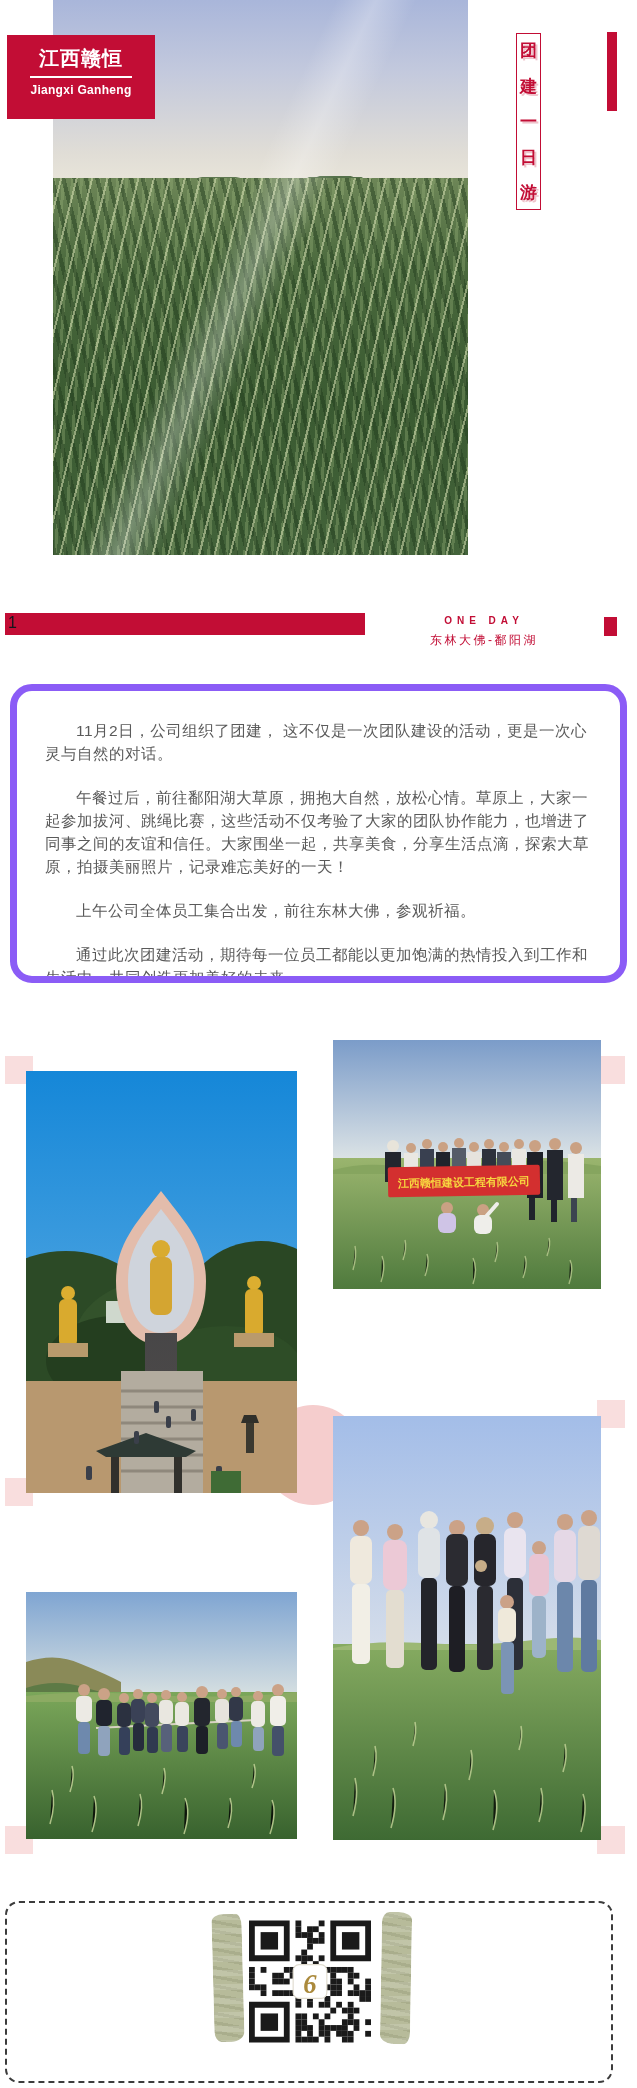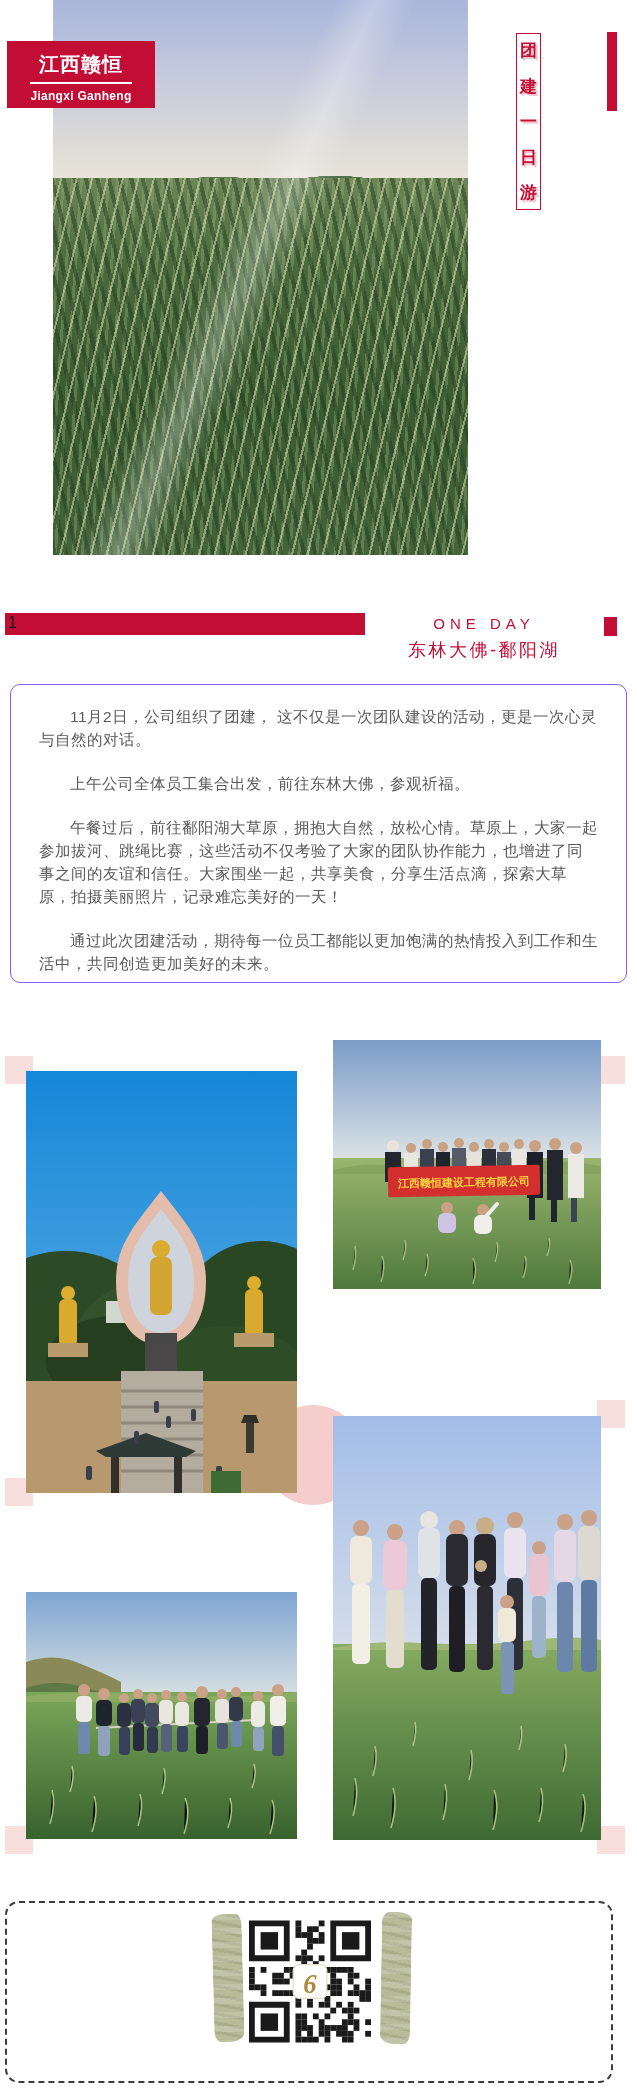--- a/index.html
+++ b/index.html
@@ -19,45 +19,45 @@
   .hero-grass{position:absolute;left:0;top:178px;width:100%;height:377px;
     background:
       repeating-linear-gradient(104deg, rgba(222,231,189,0) 0 7px, rgba(214,224,178,.55) 7px 9px, rgba(0,0,0,0) 9px 15px),
       repeating-linear-gradient(76deg, rgba(32,58,28,.45) 0 4px, rgba(0,0,0,0) 4px 11px),
       repeating-linear-gradient(94deg, rgba(150,176,120,.35) 0 3px, rgba(0,0,0,0) 3px 9px),
       linear-gradient(180deg,#6d8657 0%,#49683c 25%,#3a5a31 60%,#43633a 100%);}
   .hero-flare{position:absolute;left:0;top:0;width:100%;height:100%;
     background:linear-gradient(115deg, rgba(255,255,255,0) 42%, rgba(255,255,255,.28) 48%, rgba(255,255,255,0) 54%);}
 
   
-  .brand-badge{left:7px;top:35px;width:148px;height:67px;background:var(--red);
-    color:#fff;text-align:center;z-index:5;margin-top:6px;}
+  .brand-badge{left:7px;top:35px;width:148px;height:84px;background:var(--red);
+    color:#fff;text-align:center;z-index:5;}
   .brand-cn{display:inline-block;margin-top:10px;padding:0 9px 4px;font-size:20px;font-weight:bold;
     letter-spacing:1px;border-bottom:2px solid #fff;}
   .brand-en{margin-top:5px;font-size:12px;font-weight:bold;letter-spacing:.3px;text-align:center;}
 
   
   .vtitle{left:516px;top:33px;width:25px;height:177px;border:1px solid var(--red);
     display:flex;flex-direction:column;justify-content:space-between;align-items:center;
     padding:8px 0;box-sizing:border-box;}
   .vtitle span{font-size:17px;font-weight:bold;color:var(--red);line-height:1;
     text-shadow:2px 2px 0 #eec3cb;}
   .vbar{left:607px;top:32px;width:10px;height:79px;background:var(--red);}
 
   
   .divider-bar{left:5px;top:613px;width:360px;height:22px;background:var(--red);}
   .divider-num{position:absolute;left:3px;top:2px;font-size:16px;color:#15151d;line-height:1;}
   .oneday{left:395px;top:615px;width:178px;text-align:center;color:var(--red);}
-  .oneday-title{font-size:15px;font-weight:400;letter-spacing:5px;}
-  .oneday-sub{margin-top:6px;font-size:18px;letter-spacing:2.5px;}
+  .oneday-title{font-size:10px;font-weight:700;letter-spacing:5px;}
+  .oneday-sub{margin-top:6px;font-size:12px;letter-spacing:2.5px;}
   .divider-square{left:604px;top:617px;width:13px;height:19px;background:var(--red);}
 
   
   .article-card{left:10px;top:684px;width:617px;height:299px;box-sizing:border-box;
-    border:1px solid #8b5cf6;border-radius:10px;padding:20px 28px;overflow:hidden;}
+    border:7px solid #8b5cf6;border-radius:22px;padding:28px 28px;overflow:hidden;}
   .article-card p{margin:0 0 21px;font-size:15.5px;line-height:23px;color:#5a5a5a;
     letter-spacing:.5px;text-indent:2em;}
   .article-card p:last-child{margin-bottom:0;}
 
   
   .sq{width:28px;height:28px;background:#f9dede;z-index:0;}
   .circle{left:263px;top:1405px;width:100px;height:100px;border-radius:50%;
     background:#f5cdcd;z-index:0;}
   .photo{z-index:1;overflow:hidden;}
   .photo svg{display:block;}
@@ -109,22 +109,22 @@
     <span class="divider-num">1</span>
   </div>
   <div class="abs oneday">
     <div class="oneday-title">ONE DAY</div>
     <div class="oneday-sub">东林大佛-鄱阳湖</div>
   </div>
   <div class="abs divider-square"></div>
 
   <div class="abs article-card">
     <p>11月2日，公司组织了团建， 这不仅是一次团队建设的活动，更是一次心灵与自然的对话。</p>
+    <p>午餐过后，前往鄱阳湖大草原，拥抱大自然，放松心情。草原上，大家一起参加拔河、跳绳比赛，这些活动不仅考验了大家的团队协作能力，也增进了同事之间的友谊和信任。大家围坐一起，共享美食，分享生活点滴，探索大草原，拍摄美丽照片，记录难忘美好的一天！</p>
     <p>上午公司全体员工集合出发，前往东林大佛，参观祈福。</p>
-    <p>午餐过后，前往鄱阳湖大草原，拥抱大自然，放松心情。草原上，大家一起参加拔河、跳绳比赛，这些活动不仅考验了大家的团队协作能力，也增进了同事之间的友谊和信任。大家围坐一起，共享美食，分享生活点滴，探索大草原，拍摄美丽照片，记录难忘美好的一天！</p>
     <p>通过此次团建活动，期待每一位员工都能以更加饱满的热情投入到工作和生活中，共同创造更加美好的未来。</p>
   </div>
 
   <div class="abs sq" style="left:5px;top:1056px;"></div>
   <div class="abs sq" style="left:597px;top:1056px;"></div>
   <div class="abs sq" style="left:5px;top:1478px;"></div>
   <div class="abs sq" style="left:597px;top:1400px;"></div>
   <div class="abs sq" style="left:5px;top:1826px;"></div>
   <div class="abs sq" style="left:597px;top:1826px;"></div>
   <div class="abs circle"></div>

